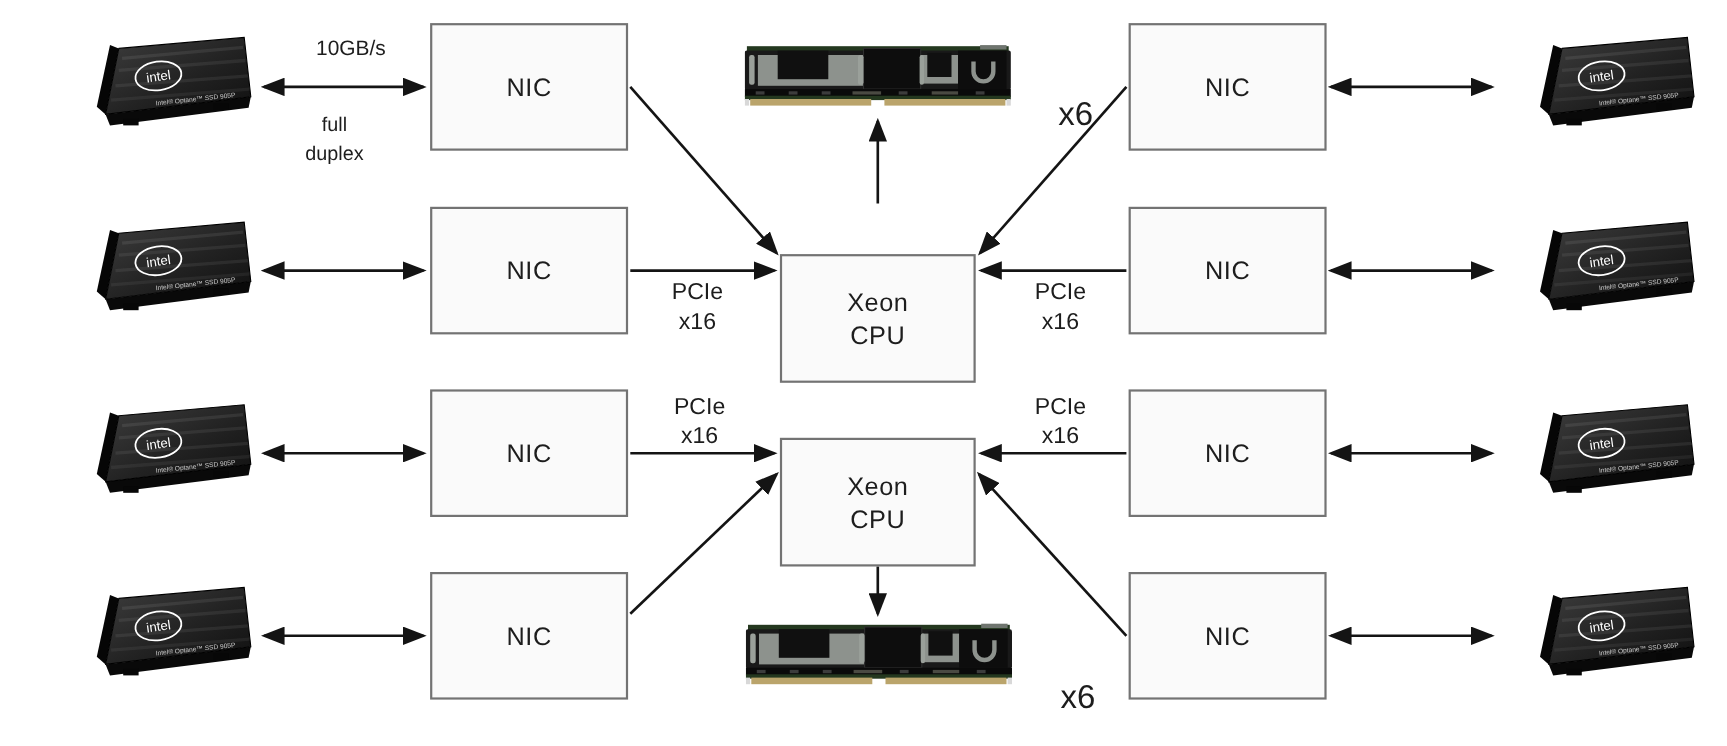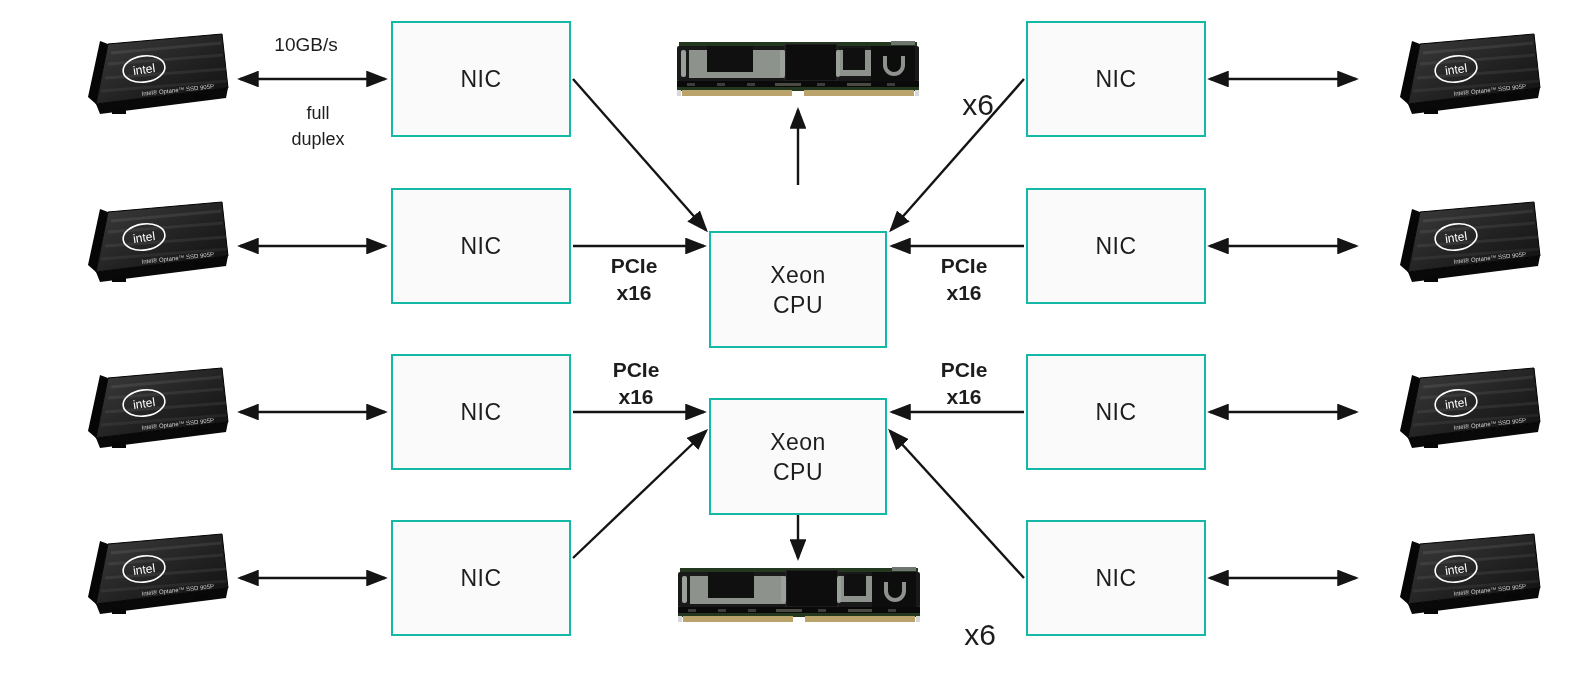--- a/index.html
+++ b/index.html
@@ -3,27 +3,27 @@
 <meta charset="utf-8">
 <style>
   html,body{margin:0;padding:0;background:#ffffff;}
   .canvas{
     position:relative;width:1570px;height:678px;background:#ffffff;overflow:hidden;
     font-family:"Liberation Sans", sans-serif;color:#1d1d1d;
   }
   .overlay{position:absolute;left:0;top:0;width:1570px;height:678px;pointer-events:none;}
   .box{
     position:absolute;display:flex;align-items:center;justify-content:center;
-    background:#fafafa;border:2px solid #14b8a6;box-sizing:border-box;
+    background:#fafafa;border:2px solid #737373;box-sizing:border-box;
     font-size:23px;letter-spacing:.5px;text-align:center;line-height:30px;
   }
   .nic{width:180px;height:116px;}
   .cpu{width:178px;height:117px;margin-top:44px;}
   .lbl{position:absolute;text-align:center;}
-  .pcie{width:64px;font-size:21px;line-height:27px;font-weight:bold;}
+  .pcie{width:64px;font-size:21px;line-height:27px;}
   .bw{width:100px;font-size:19px;}
   .fd{width:72px;font-size:18px;line-height:26px;}
   .x6{width:64px;font-size:30px;margin-top:36px;}
   .art{position:absolute;}
   .defs{position:absolute;width:0;height:0;overflow:hidden;}
 </style>
 </head>
 <body>
 
 <div class="canvas">
@@ -153,22 +153,22 @@
       <div>CPU</div>
     </div>
   </div>
   <div class="box cpu" style="left:709px;top:354px">
     <div>
       <div>Xeon</div>
       <div>CPU</div>
     </div>
   </div>
 
-  <div class="lbl bw" style="left:256px;top:34px">10GB/s</div>
-  <div class="lbl fd" style="left:282px;top:100px">full duplex</div>
+  <div class="lbl bw" style="left:269px;top:34px">10GB/s</div>
+  <div class="lbl fd" style="left:268px;top:100px">full duplex</div>
 
   <div class="lbl pcie" style="left:602px;top:252px">
     <div>PCIe</div>
     <div>x16</div>
   </div>
   <div class="lbl pcie" style="left:932px;top:252px">
     <div>PCIe</div>
     <div>x16</div>
   </div>
   <div class="lbl pcie" style="left:604px;top:356px">

